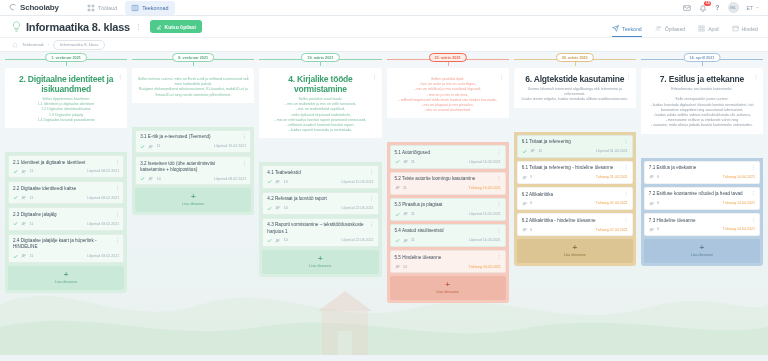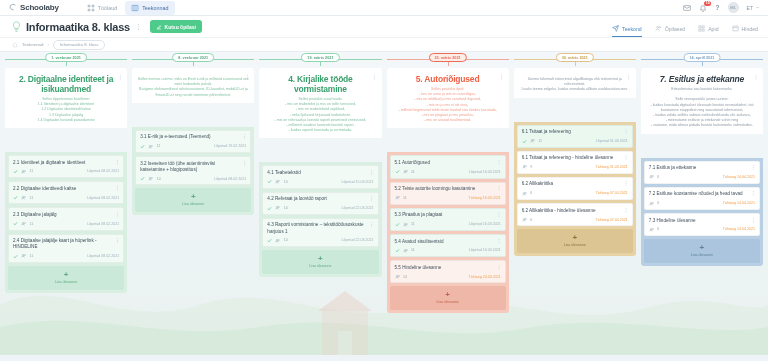--- a/index.html
+++ b/index.html
@@ -168,21 +168,21 @@
   .t-amber .datepill{ border:1px solid #e0c185; color:#c79a49;}
   .t-amber .col-title{ color:#2f3b44;}
   .t-amber .col-desc{ color:#8d9aa5;}
   .t-amber .tasklist{ background:#e6d2a4;}
   .t-amber .addcard{ background:#dcc593; color:#8d7336;}
   .t-amber .task{ background:#ffffff;}
   .t-amber .task.green{ background:#eaf8f0;}
 
   .t-blue .rail,.t-blue .stem{ background:#9fc0dd;}
   .t-blue .datepill{ border:1px solid #a9c6e0; color:#7b9dbd;}
-  .t-blue .col-title{ color:#2f3b44;font-style:italic;}
+  .t-blue .col-title{ color:#2f3b44;}
   .t-blue .col-desc{ color:#8d9aa5;}
   .t-blue .tasklist{ background:#b9cfe4;}
   .t-blue .addcard{ background:#aac5dd; color:#5d7f9f;}
   .t-blue .task{ background:#ffffff;}
 </style>
 </head>
 <body>
 
 <div class="topbar">
   <div class="brand">
@@ -543,21 +543,20 @@
     </div>
 
     <div class="col t-red">
       <div class="dateline">
         <span class="rail"></span>
           <span class="stem"></span>
         <span class="datepill">23. märts 2021</span>
       </div>
       <div class="colbody">
         <div class="col-head">
-          <div class="col-title">5. Autoriõigused</div>
           <span class="col-kebab">⋮</span>
           <div class="col-desc">Selles peatükis õpid:
 - kes on autor ja mis on autoriõigus,
 - mis on isiklikud ja mis varalised õigused,
 - mis on ja mis ei ole teos,
 - millistel tingimustel tohib teiste loodud sisu töödes kasutada,
 - mis on plagiaat ja mis piraatlus,
 - mis on avatud sisulitsentsid.</div>
         </div>
         <div class="tasklist">
@@ -644,20 +643,21 @@
     </div>
 
     <div class="col t-amber">
       <div class="dateline">
         <span class="rail"></span>
           <span class="stem"></span>
         <span class="datepill">30. märts 2021</span>
       </div>
       <div class="colbody">
         <div class="col-head">
+          <div class="col-title">6. Algtekstide kasutamine</div>
           <span class="col-kebab">⋮</span>
           <div class="col-desc">Uurime lähemalt tsiteerimist algallikatega ehk tsiteerimist ja refereerimist.
 Lisaks teeme selgeks, kuidas veenduda allikate usaldusväärsuses.</div>
         </div>
         <div class="tasklist">
           <div class="task green">
             <div class="task-title">6.1 Tsitaat ja refereering</div>
             <span class="task-kebab">⋮</span>
             <div class="task-meta">
               <span class="chk"><svg viewBox="0 0 24 24" width="5" height="5" fill="none" stroke="#3fbf7a" stroke-width="3">

